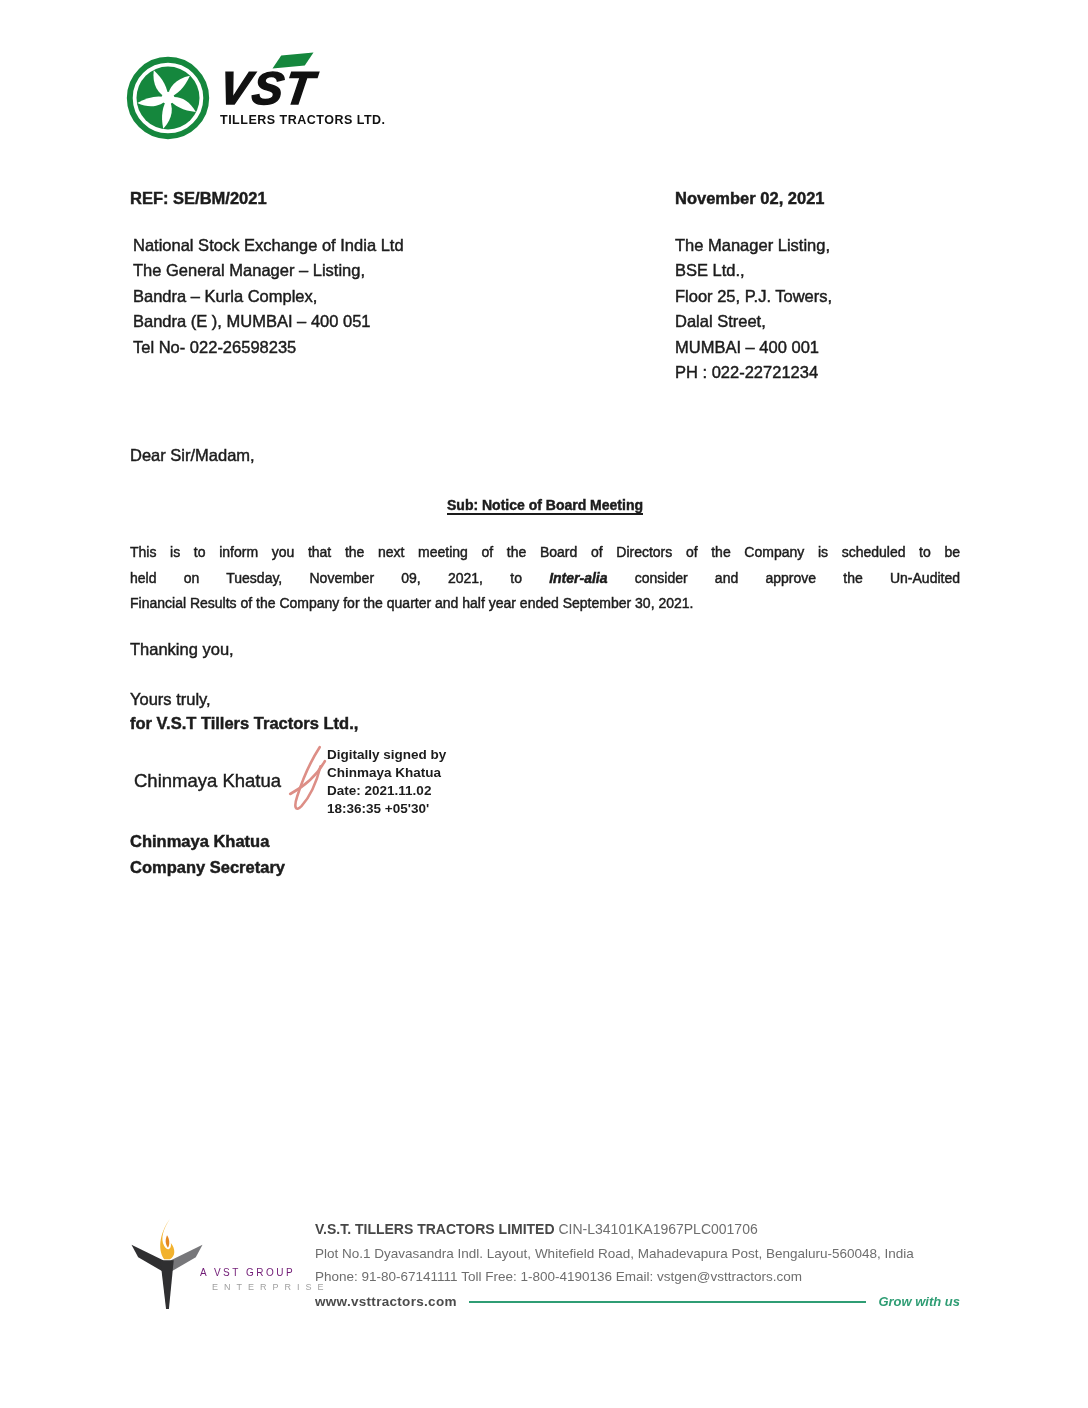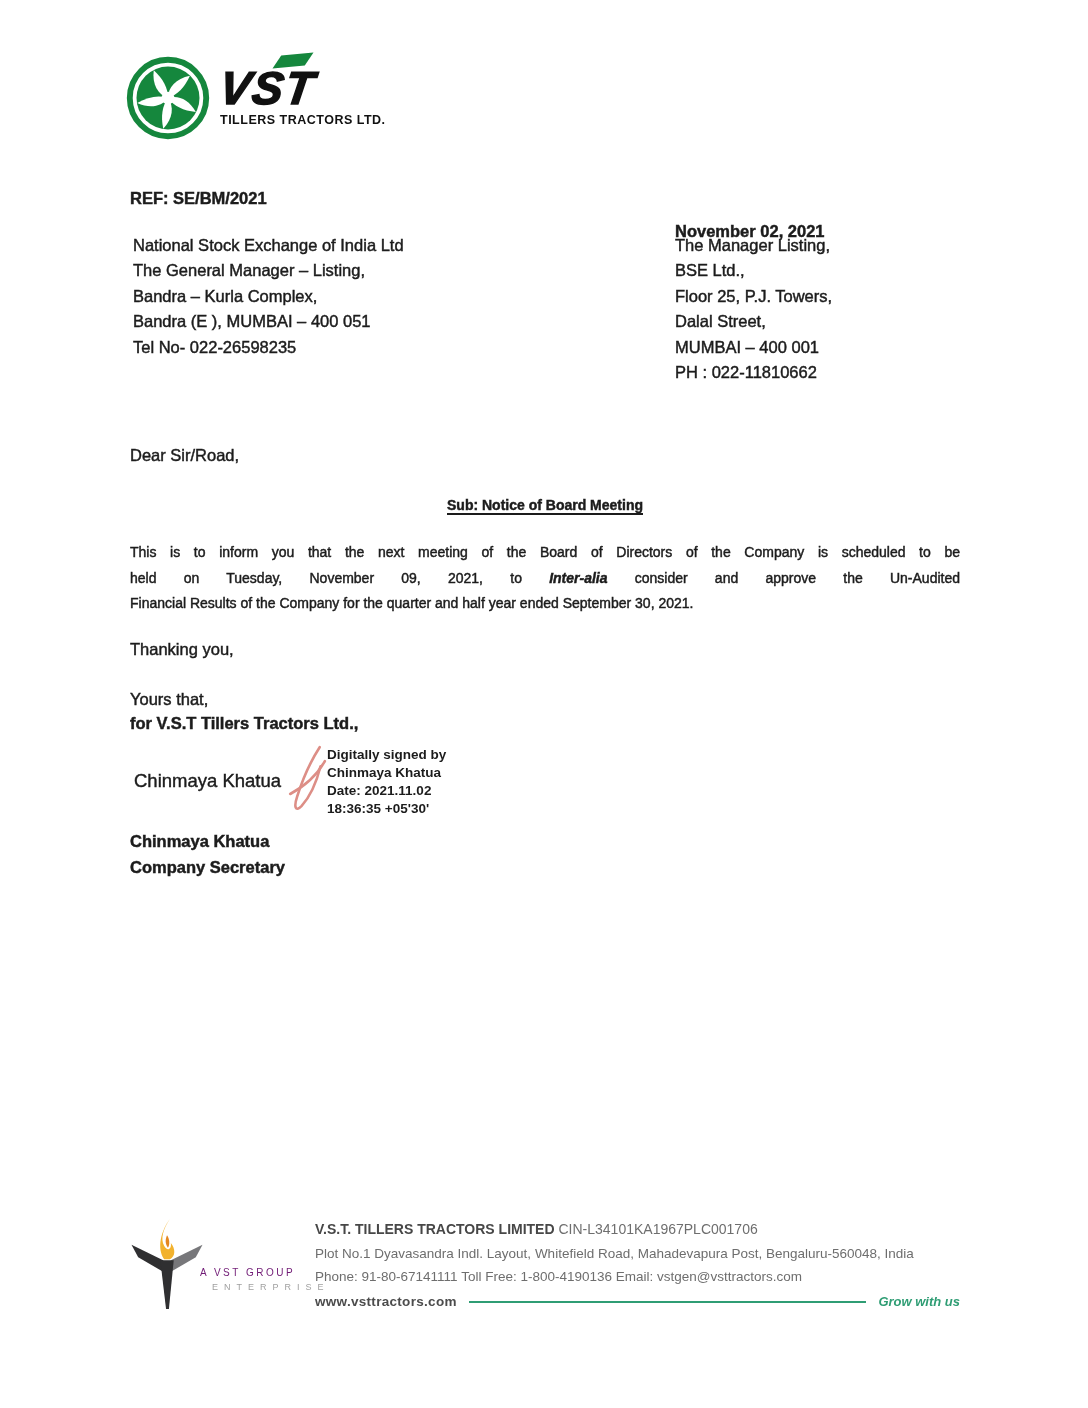--- a/index.html
+++ b/index.html
@@ -30,21 +30,21 @@
   }
   .vst-sub{
     font-weight:bold;font-size:12.5px;letter-spacing:0.5px;
     color:#111;margin-top:3px;
   }
 
   
   .ltr{font-size:16.5px;-webkit-text-stroke:0.45px currentColor;}
   .b{font-weight:bold;}
   .ref-line{left:130px;top:189px;}
-  .date-line{left:675px;top:189px;margin-top:33px;}
+  .date-line{left:675px;top:189px;}
   .addr{line-height:25.4px;}
   .addr-left{left:133px;top:233px;}
   .addr-right{left:675px;top:233px;}
   .salutation{left:130px;top:446px;}
   .subject-row{left:130px;top:496px;width:830px;text-align:center;}
   .subject{
     font-weight:bold;font-size:14px;
     text-decoration:underline;text-decoration-thickness:2px;text-underline-offset:3px;
   }
   .body-block{left:130px;top:540px;width:830px;font-size:14px;line-height:25.5px;}
@@ -115,36 +115,36 @@
     <div>Bandra – Kurla Complex,</div>
     <div>Bandra (E ), MUMBAI – 400 051</div>
     <div>Tel No- 022-26598235</div>
   </div>
   <div class="abs addr-right ltr addr">
     <div>The Manager Listing,</div>
     <div>BSE Ltd.,</div>
     <div>Floor 25, P.J. Towers,</div>
     <div>Dalal Street,</div>
     <div>MUMBAI – 400 001</div>
-    <div>PH : 022-11810662</div>
+    <div>PH : 022-22721234</div>
   </div>
 
-  <div class="abs salutation ltr">Dear Sir/Road,</div>
+  <div class="abs salutation ltr">Dear Sir/Madam,</div>
   <div class="abs subject-row">
     <span class="subject ltr">Sub: Notice of Board Meeting</span>
   </div>
 
   <div class="abs body-block ltr">
     <div class="jline">This is to inform you that the next meeting of the Board of Directors of the Company is scheduled to be</div>
     <div class="jline"><span>held on Tuesday, November 09, 2021, to </span><span class="em-bi">Inter-alia</span><span> consider and approve the Un-Audited</span></div>
     <div>Financial Results of the Company for the quarter and  half year ended September 30, 2021.</div>
   </div>
 
   <div class="abs thanking ltr">Thanking you,</div>
-  <div class="abs yours ltr">Yours that,</div>
+  <div class="abs yours ltr">Yours truly,</div>
   <div class="abs for-company ltr b">for V.S.T Tillers Tractors Ltd.,</div>
 
   <div class="abs sig-row">
     <span class="sig-name">Chinmaya Khatua</span>
     <svg class="sig-flourish" viewBox="0 0 60 90" fill="none" stroke="#dd8e86" stroke-width="3" stroke-linecap="round" aria-hidden="true">
       <path d="M40,6 C31,20 20,44 14,63 C10,75 12,81 19,74 C29,63 37,44 41,28"></path>
       <path d="M6,60 C19,53 36,40 46,22"></path>
     </svg>
     <div class="sig-details">
       <div>Digitally signed by</div>

